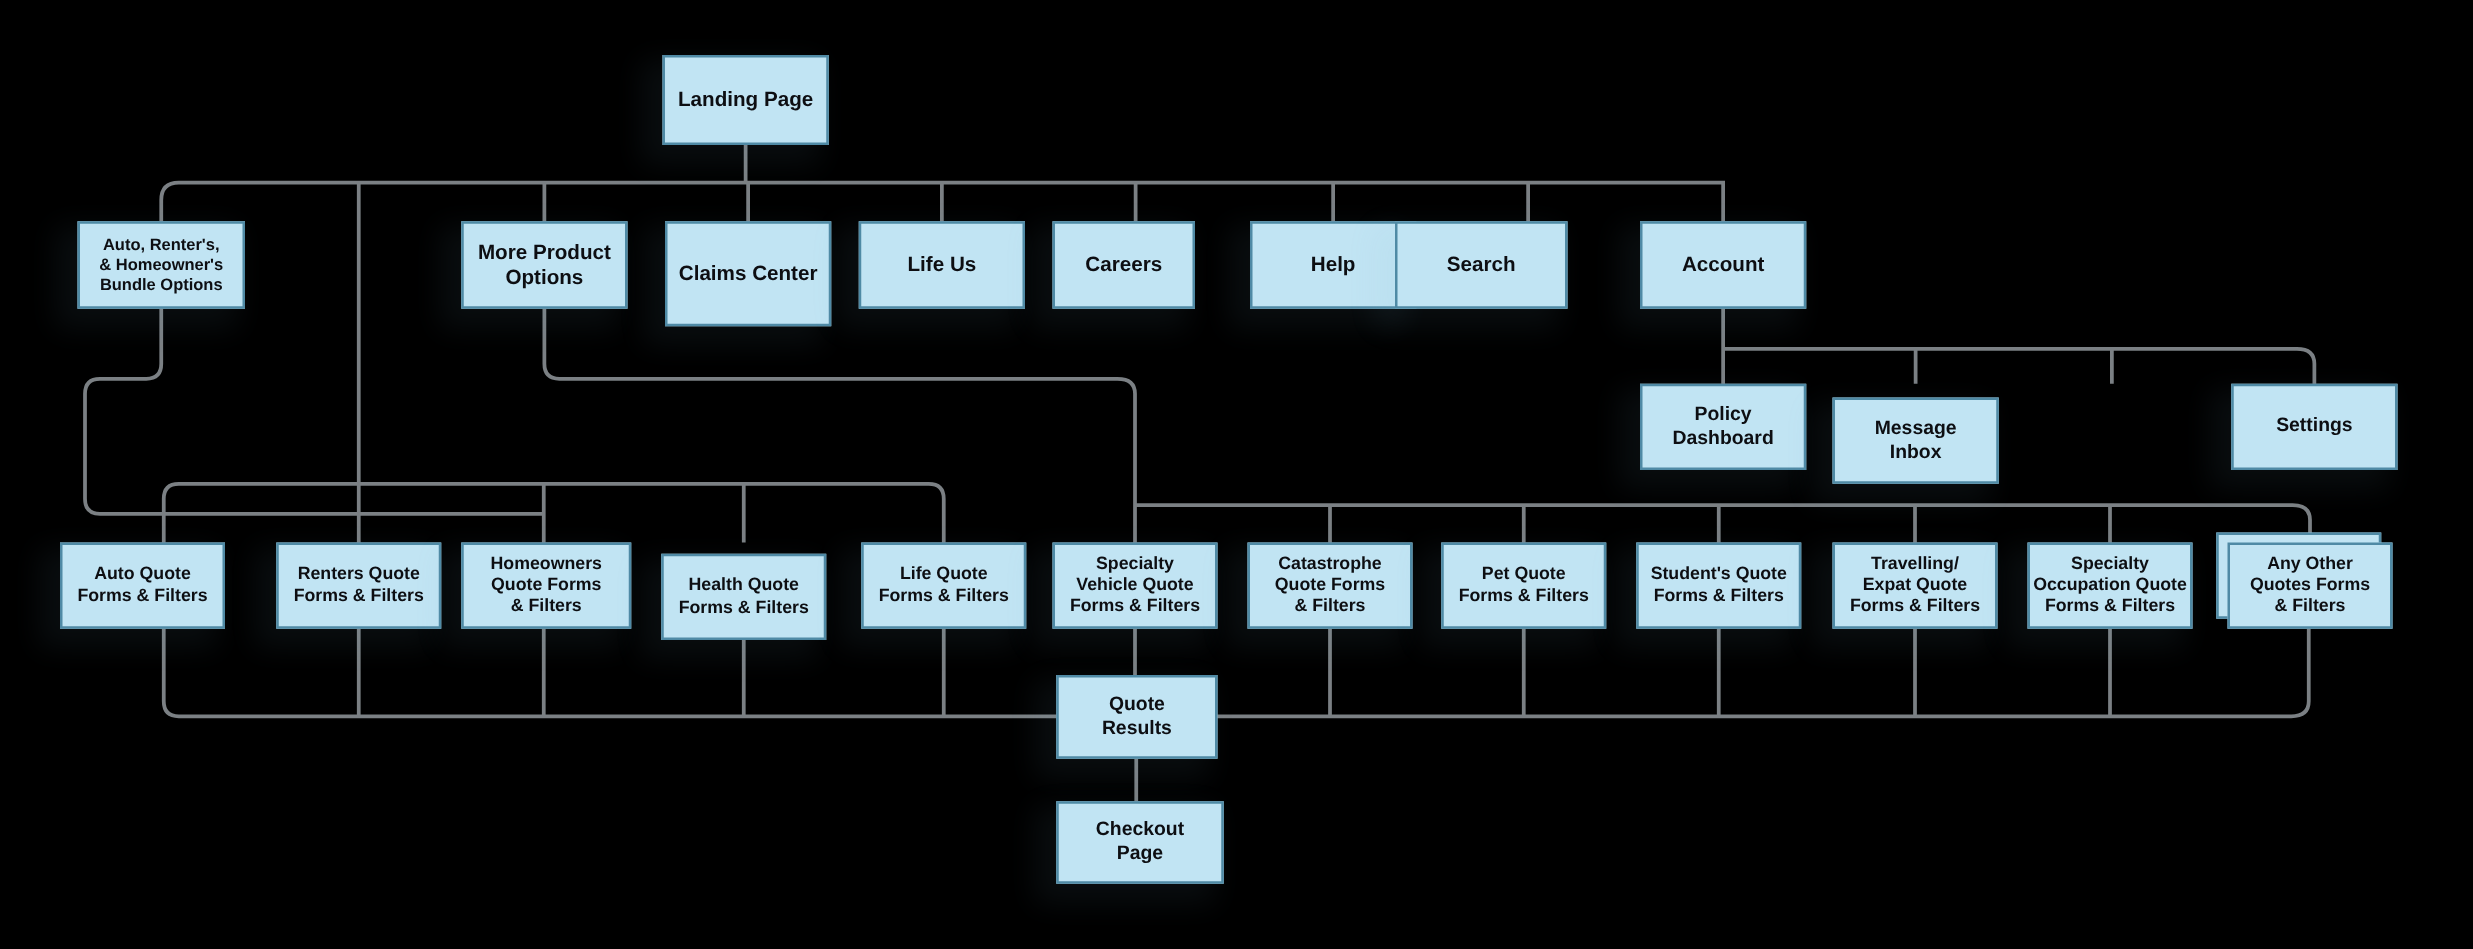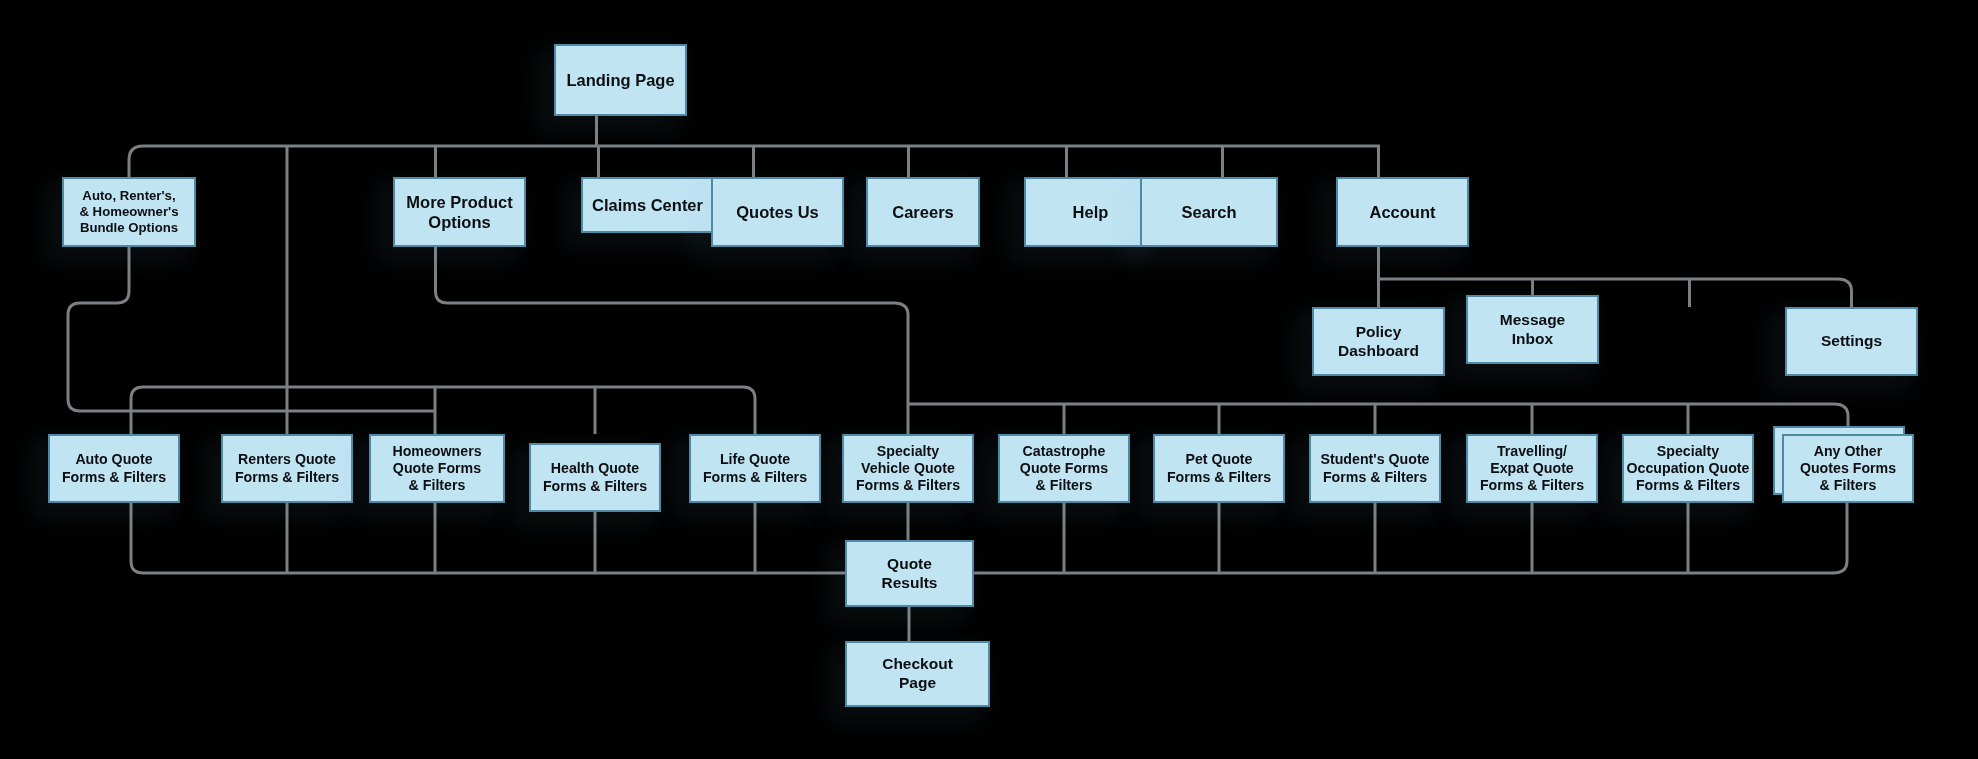--- a/index.html
+++ b/index.html
@@ -22,21 +22,21 @@
     border:2px solid var(--stroke);
     color:var(--text);
     font-weight:700;
     display:flex;align-items:center;justify-content:center;
     text-align:center;
     white-space:pre-line;
     line-height:1.22;
     box-sizing:border-box;
     box-shadow:-12px 10px 22px 6px rgba(130,185,215,0.07);
   }
-  .lg{font-size:16.5px;margin-left:24px;}
+  .lg{font-size:16.5px;}
   .md{font-size:15.5px;}
   .sm{font-size:14.2px;}
   .xs{font-size:13.2px;justify-content:center;}
   .stacked-back{
     position:absolute;
     background:var(--fill);
     border:2px solid var(--stroke);
     box-sizing:border-box;
   }
 </style>
@@ -91,30 +91,30 @@
     <path d="M909,607 V641"></path>
   </svg>
 
   <div class="node lg" style="left:530px;top:44px;width:133px;height:72px"><span>Landing Page</span></div>
 
   <div class="node xs" style="left:62px;top:177px;width:134px;height:70px"><span>Auto, Renter's,
 &amp; Homeowner's
 Bundle Options</span></div>
   <div class="node lg" style="left:369px;top:177px;width:133px;height:70px"><span>More Product
 Options</span></div>
-  <div class="node lg" style="left:557px;top:177px;width:133px;height:56px"><span>Claims Center</span></div>
-  <div class="node lg" style="left:687px;top:177px;width:133px;height:70px"><span>Quotes Us</span></div>
+  <div class="node lg" style="left:532px;top:177px;width:133px;height:84px"><span>Claims Center</span></div>
+  <div class="node lg" style="left:687px;top:177px;width:133px;height:70px"><span>Life Us</span></div>
   <div class="node lg" style="left:842px;top:177px;width:114px;height:70px"><span>Careers</span></div>
   <div class="node lg" style="left:1000px;top:177px;width:133px;height:70px"><span>Help</span></div>
   <div class="node lg" style="left:1116px;top:177px;width:138px;height:70px"><span>Search</span></div>
   <div class="node lg" style="left:1312px;top:177px;width:133px;height:70px"><span>Account</span></div>
 
   <div class="node md" style="left:1312px;top:307px;width:133px;height:69px"><span>Policy
 Dashboard</span></div>
-  <div class="node md" style="left:1466px;top:295px;width:133px;height:69px"><span>Message
+  <div class="node md" style="left:1466px;top:318px;width:133px;height:69px"><span>Message
 Inbox</span></div>
   <div class="node md" style="left:1785px;top:307px;width:133px;height:69px"><span>Settings</span></div>
 
   <div class="node sm" style="left:48px;top:434px;width:132px;height:69px"><span>Auto Quote
 Forms &amp; Filters</span></div>
   <div class="node sm" style="left:221px;top:434px;width:132px;height:69px"><span>Renters Quote
 Forms &amp; Filters</span></div>
   <div class="node sm" style="left:369px;top:434px;width:136px;height:69px"><span>Homeowners
 Quote Forms
 &amp; Filters</span></div>
@@ -139,16 +139,16 @@
 Occupation Quote
 Forms &amp; Filters</span></div>
 
   <div class="stacked-back" style="left:1773px;top:426px;width:132px;height:69px"></div>
   <div class="node sm" style="left:1782px;top:434px;width:132px;height:69px;box-shadow:none"><span>Any Other
 Quotes Forms
 &amp; Filters</span></div>
 
   <div class="node md" style="left:845px;top:540px;width:129px;height:67px"><span>Quote
 Results</span></div>
-  <div class="node md" style="left:845px;top:641px;width:145px;height:66px"><span>Checkout
+  <div class="node md" style="left:845px;top:641px;width:134px;height:66px"><span>Checkout
 Page</span></div>
 
 </div>
 
 </body></html>

